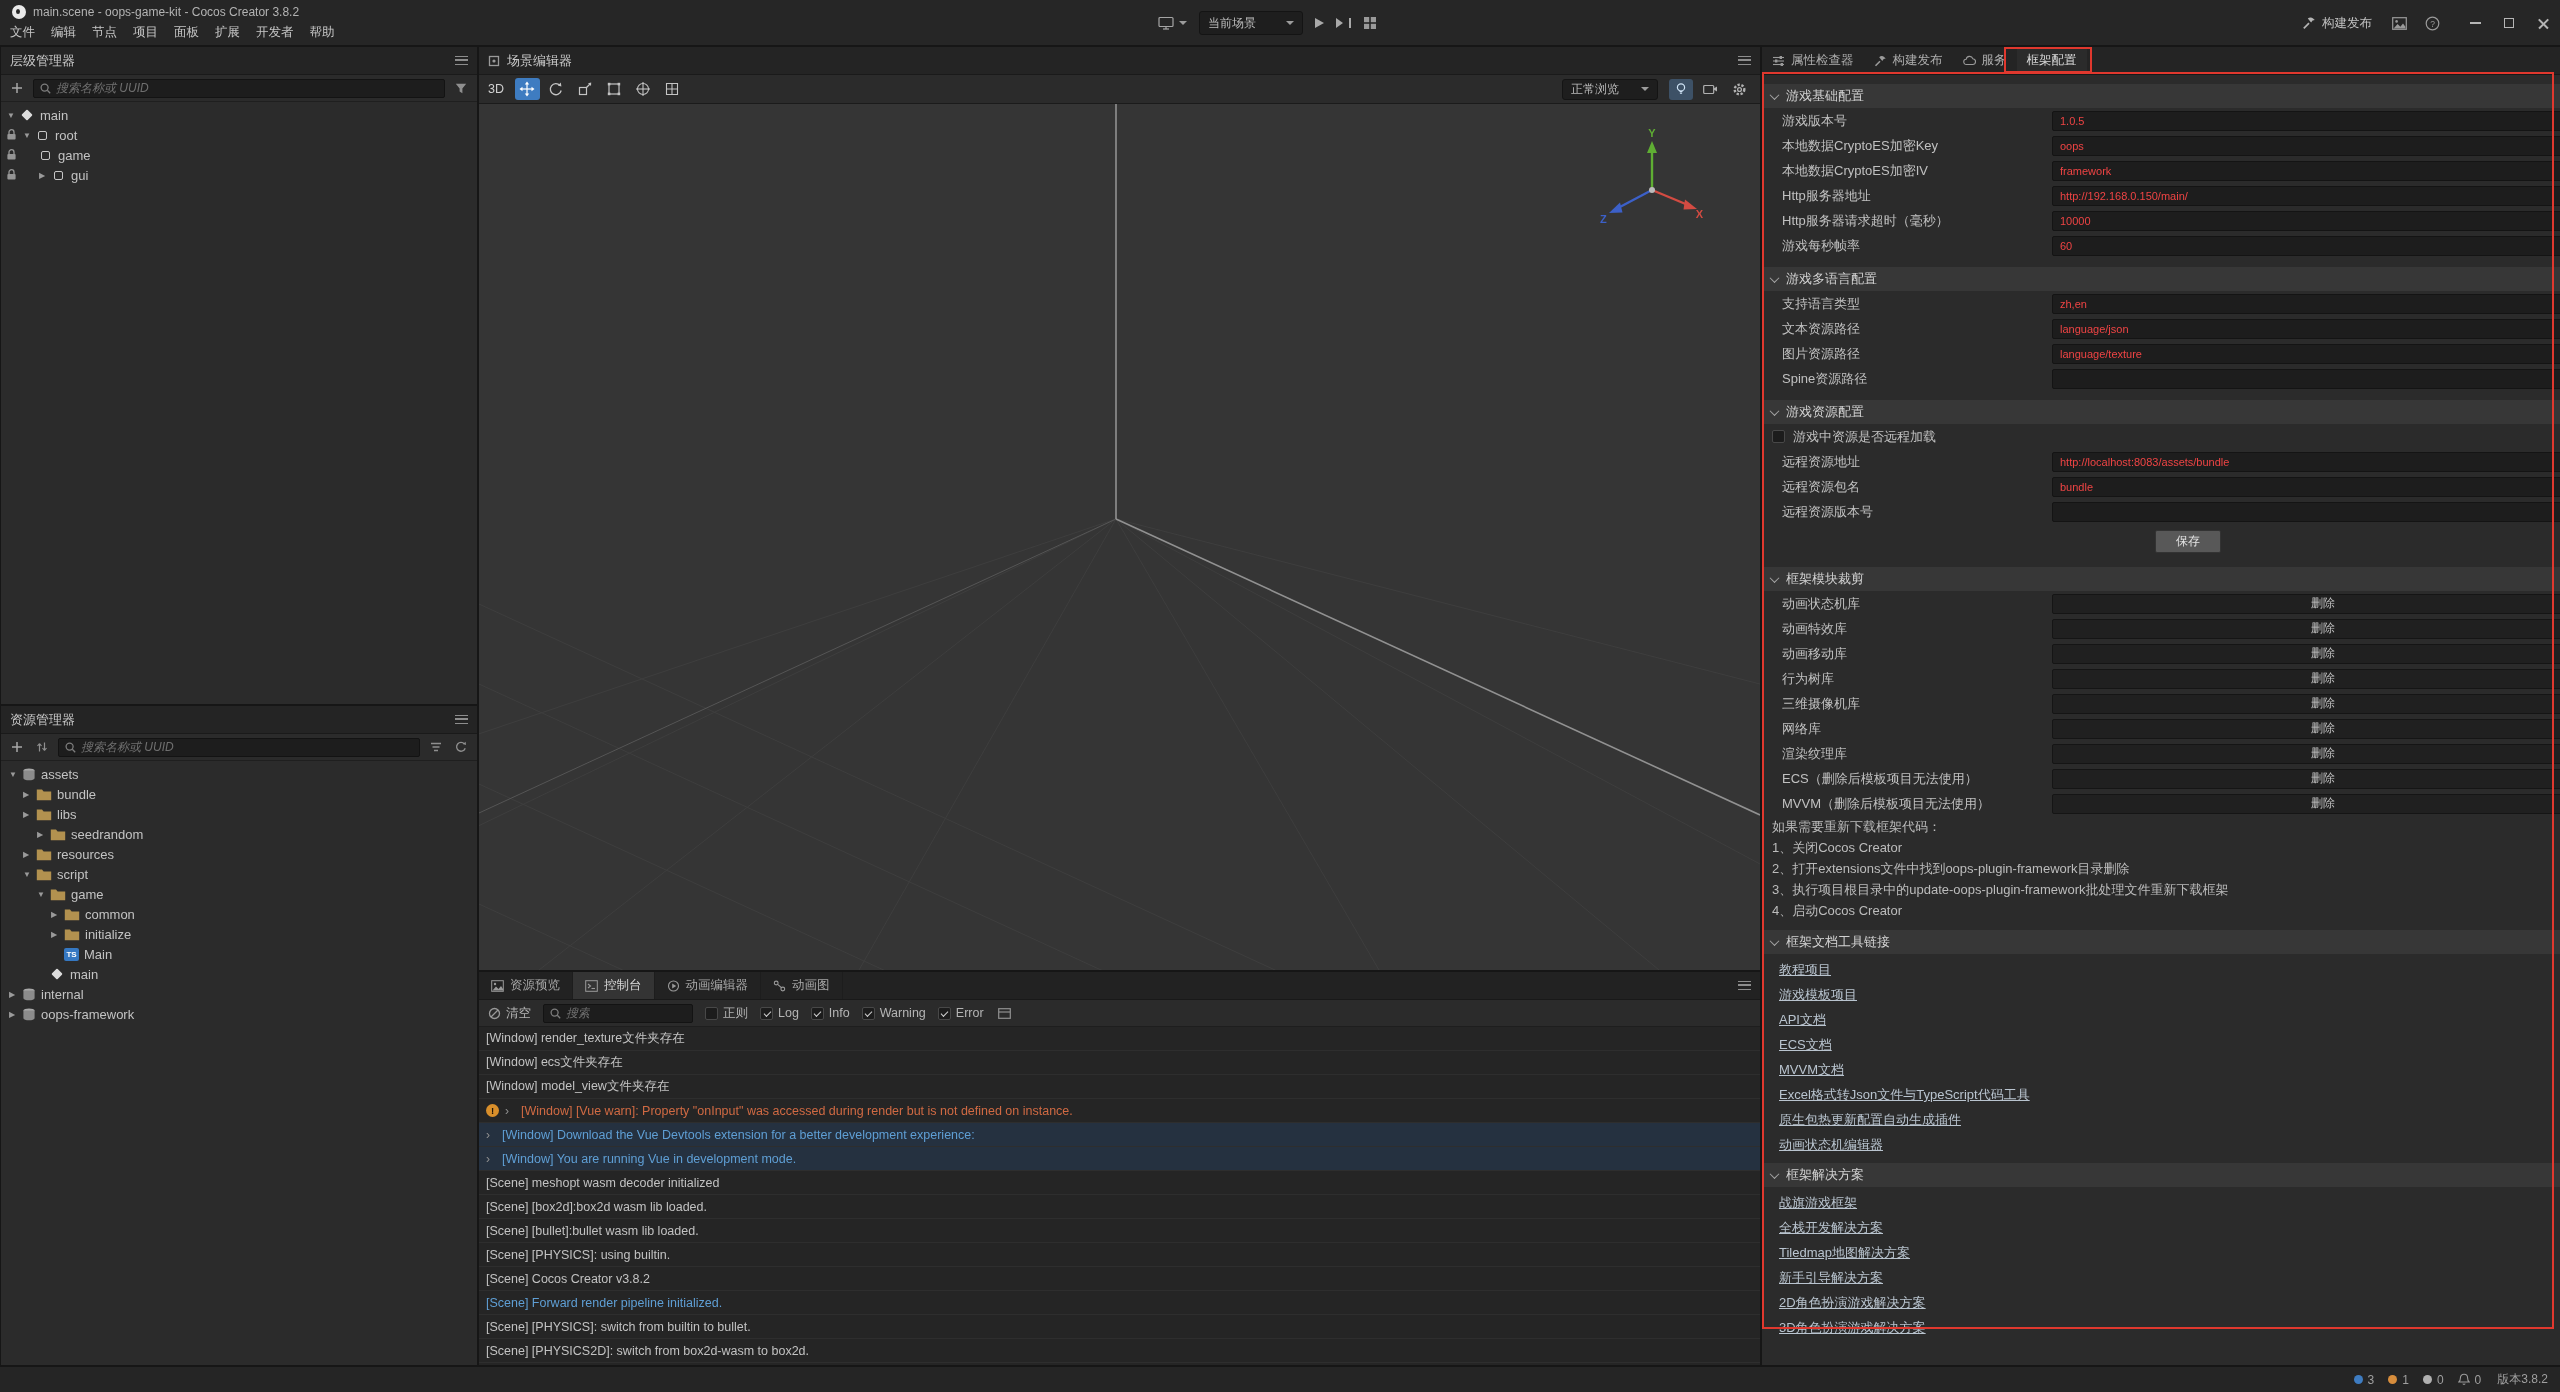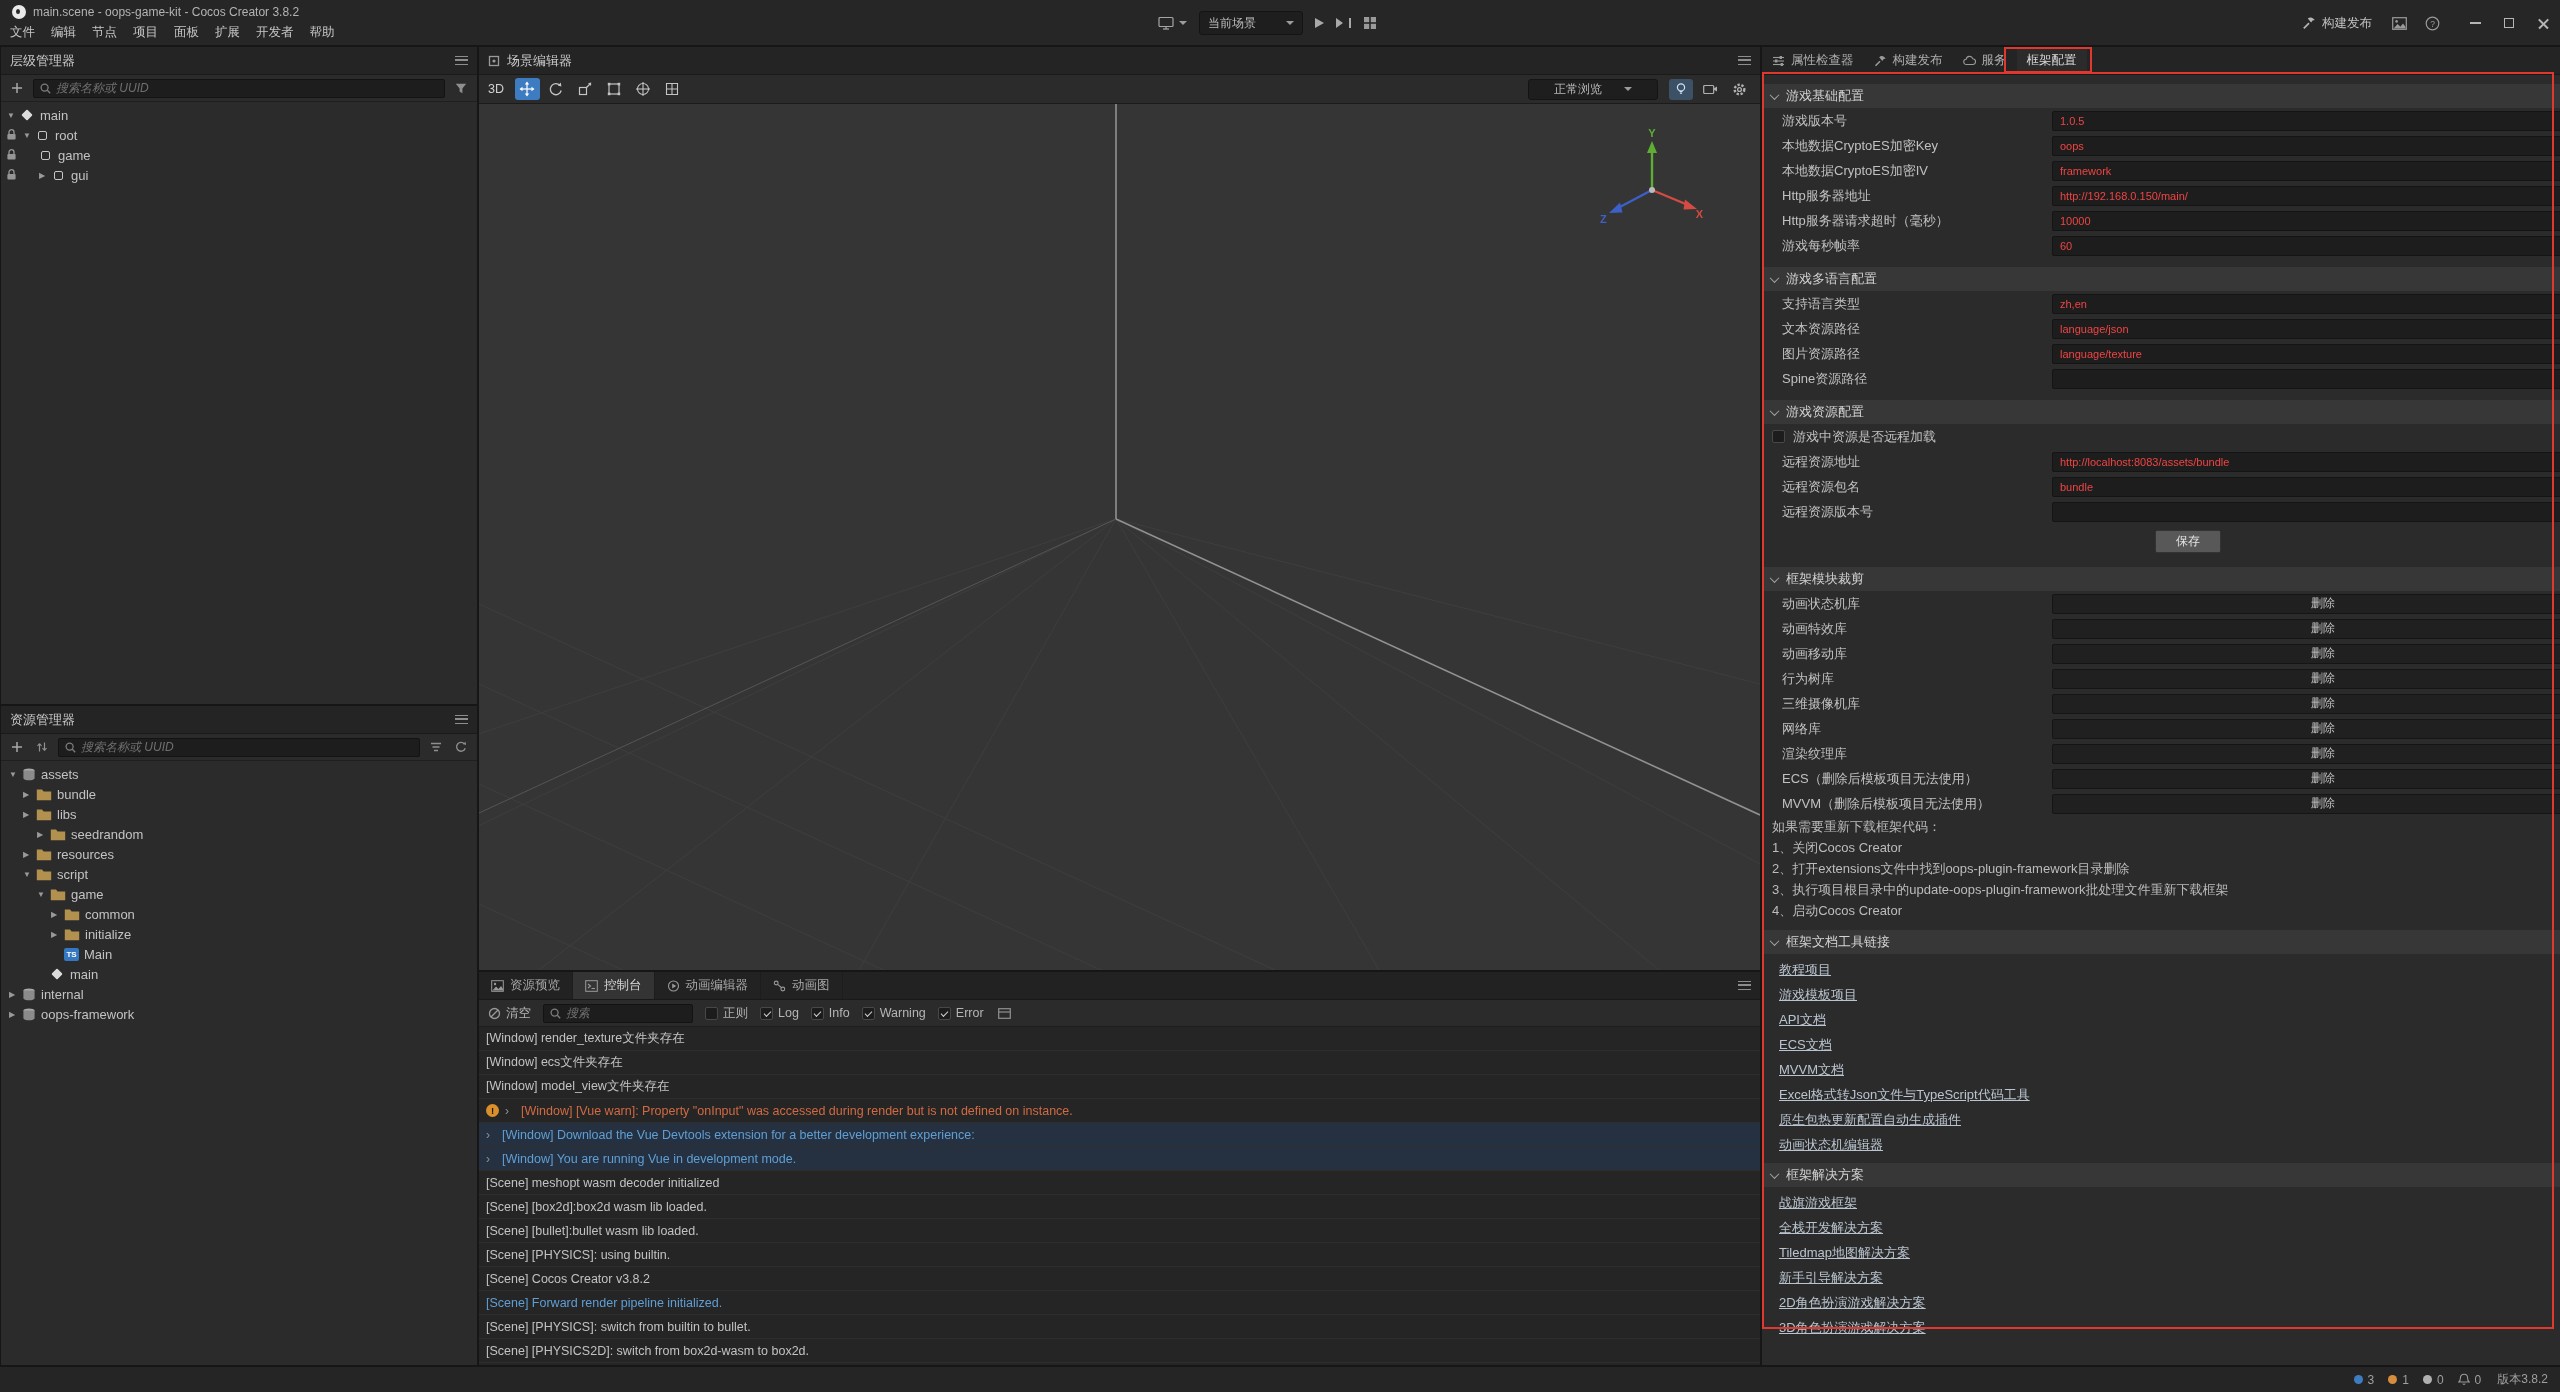--- a/index.html
+++ b/index.html
@@ -59,21 +59,21 @@
 .ts-badge{display:inline-flex;width:15px;height:13px;background:#3578c2;border-radius:2px;color:#fff;font-size:8px;font-weight:bold;align-items:center;justify-content:center}
 .scene-badge{display:inline-block;width:8px;height:8px;background:#dcdcdc;transform:rotate(45deg);margin:0 4px 0 3px;border-radius:1px}
 .node-badge{display:inline-block;width:9px;height:9px;border:1.4px solid #c6c6c6;border-radius:2px;margin:0 3px 0 2px}
 
 
 .scene-toolbar{flex:0 0 29px;display:flex;align-items:center;gap:5px;padding:0 9px;background:#2b2b2b;border-bottom:1px solid #1b1b1b}
 .dim-label{font-size:12.5px;color:#d0d0d0;margin-right:6px}
 #scene-tools{display:flex;gap:4px}
 .tool-btn{width:25px;height:22px;border-radius:3px;display:flex;align-items:center;justify-content:center}
 .tool-btn.active{background:var(--accent,#3e7cc1)}
-#view-select{margin-left:auto;height:21px;background:#1e1e1e;border:1px solid #141414;border-radius:3px;display:flex;align-items:center;gap:22px;padding:0 25px;font-size:12px;color:#b9b9b9;margin-right:6px}
+#view-select{margin-left:auto;height:21px;background:#1e1e1e;border:1px solid #141414;border-radius:3px;display:flex;align-items:center;gap:22px;padding:0 8px;font-size:12px;color:#b9b9b9;margin-right:6px}
 .vp-btn{width:24px;height:21px;border-radius:3px;display:flex;align-items:center;justify-content:center}
 .vp-btn.lit{background:#3d5166}
 .viewport{flex:1;position:relative;background:#353535;overflow:hidden}
 #grid-svg{position:absolute;left:0;top:0;width:100%;height:100%}
 #gizmo{position:absolute;right:52px;top:24px}
 
 
 .console-tabbar{flex:0 0 28px;background:#222;display:flex;align-items:stretch;border-bottom:1px solid #191919}
 #console-tabs{display:flex;align-items:stretch}
 .console-tab{display:flex;align-items:center;gap:6px;padding:0 12px;font-size:12.5px;color:#a8a8a8;border-right:1px solid #1d1d1d}

